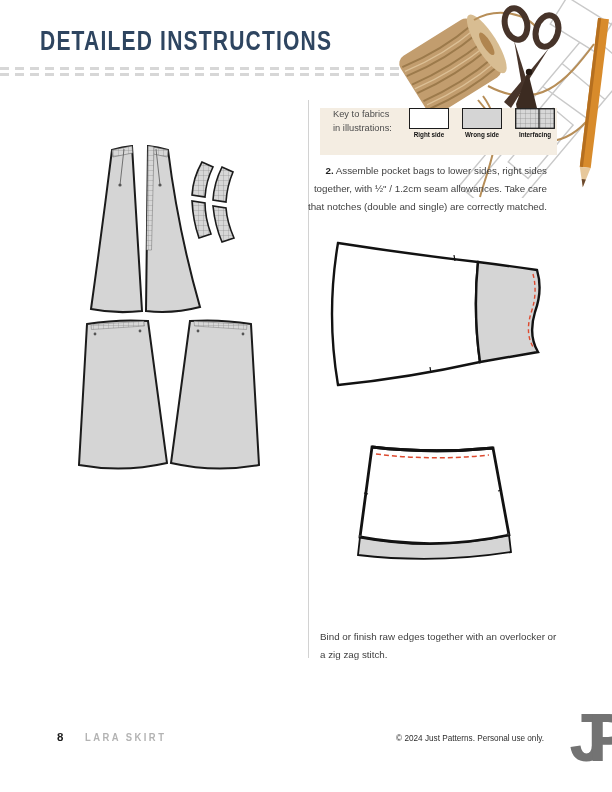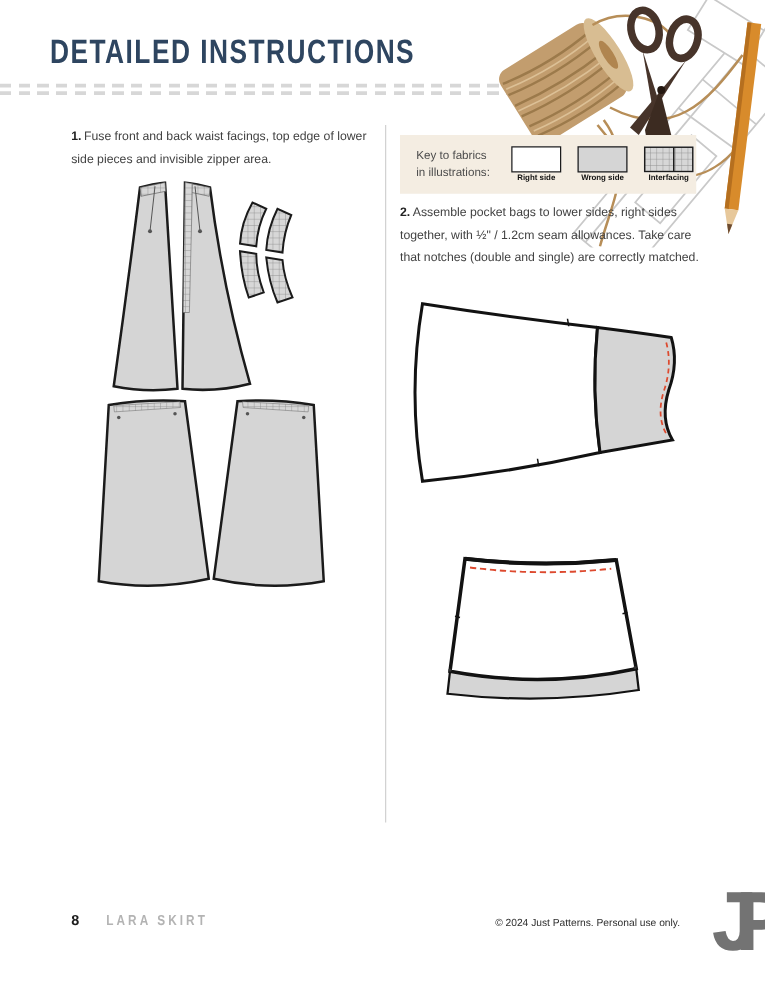--- a/index.html
+++ b/index.html
@@ -21,28 +21,28 @@
   .stitch-row.r1{top:67px;}
   .stitch-row.r2{top:73px;}
   .photo{position:absolute;left:388px;top:0;}
   
   .col-divider{position:absolute;left:308px;top:100px;width:1px;height:558px;background:#d2d2d2;}
   .step{
     position:absolute;margin:0;font-size:9.8px;line-height:1.85;color:#414141;
   }
   .step b{color:#222;margin-right:2px;}
   .p1{left:57px;top:101px;width:252px;}
-  .p2{left:320px;top:162px;width:243px;}
+  .p2{left:304px;top:162px;width:243px;text-align:right;}
   .p-under{left:320px;top:407px;width:243px;}
   .p3{left:320px;top:572px;width:243px;}
   .p3b{left:320px;top:628px;width:243px;}
   
   .keybox{
     position:absolute;left:320px;top:108px;width:237px;height:47px;
-    background:#f4ede2;display:flex;align-items:center;
+    background:#f4ede2;display:flex;
   }
   .keybox .klabel{
     margin-left:13px;font-size:9.3px;line-height:1.5;color:#4c4c4c;width:80px;
   }
   .swatches{display:flex;gap:9px;margin-left:2px;}
   .swatch{display:flex;flex-direction:column;align-items:center;width:44px;}
   .swatch .box{width:40px;height:21px;border:1.3px solid #1c1c1c;box-sizing:border-box;background:#fff;}
   .swatch .box.gray{background:#d5d5d5;}
   .swatch .box.hatch{padding:0;border:none;width:40px;height:21px;}
   .swatch .cap{font-size:6.3px;font-weight:bold;color:#111;margin-top:1.5px;white-space:nowrap;}
@@ -132,23 +132,20 @@
     <g transform="rotate(7 206 100)">
       <rect x="200" y="18" width="11" height="150" fill="#d88b2b"></rect>
       <rect x="200" y="18" width="3.2" height="150" fill="#b56f1f"></rect>
       <polygon points="200,168 211,168 205.5,188" fill="#e7c89b"></polygon>
       <polygon points="203.4,180 207.6,180 205.5,188" fill="#6b4a2f"></polygon>
     </g>
   </svg>
 
   <div class="col-divider"></div>
 
-  <p class="step p1">
-    <b>1.</b><span>Fuse front and back waist facings, top edge of lower side pieces and invisible zipper area.</span>
-  </p>
 
   <svg class="illus i1" width="245" height="330" viewBox="0 0 245 330">
     <defs>
       <pattern id="hatch1" width="5" height="5" patternUnits="userSpaceOnUse">
         <rect width="5" height="5" fill="#d7d7d7"></rect>
         <path d="M0,0 H5 M0,0 V5" stroke="#8d8d8d" stroke-width="0.7"></path>
       </pattern>
     </defs>
 
     <g>
@@ -234,20 +231,21 @@
     <path d="M30,100 Q105,114 179,98 L181,115 Q105,127 28,118 Z" fill="#d5d5d5" stroke="#121212" stroke-width="1.8"></path>
     <path d="M42,10 Q102,17 163,11 L179,98 Q105,114 30,100 Z" fill="#ffffff" stroke="#121212" stroke-width="2.8"></path>
     <path d="M42,10 Q102,17 163,11" fill="none" stroke="#121212" stroke-width="3.2"></path>
     <path d="M46,17 Q102,24 159,18" fill="none" stroke="#dd4a2f" stroke-width="1.5" stroke-dasharray="5,3"></path>
     <line x1="34" y1="56" x2="38" y2="57" stroke="#121212" stroke-width="1.2"></line>
     <line x1="168" y1="54" x2="172" y2="53" stroke="#121212" stroke-width="1.2"></line>
     <circle cx="30" cy="99" r="1.3" fill="#333"></circle>
     <circle cx="178" cy="97" r="1.3" fill="#333"></circle>
   </svg>
 
+  <p class="step p3b">Bind or finish raw edges together with an overlocker or a zig zag stitch.</p>
 
   <div class="footer-left">
     <span class="pagenum">8</span>
     <span class="patname">LARA SKIRT</span>
   </div>
   <div class="copyright">© 2024 Just Patterns. Personal use only.</div>
   <div class="logo">JP</div>
 
 </div>
 

